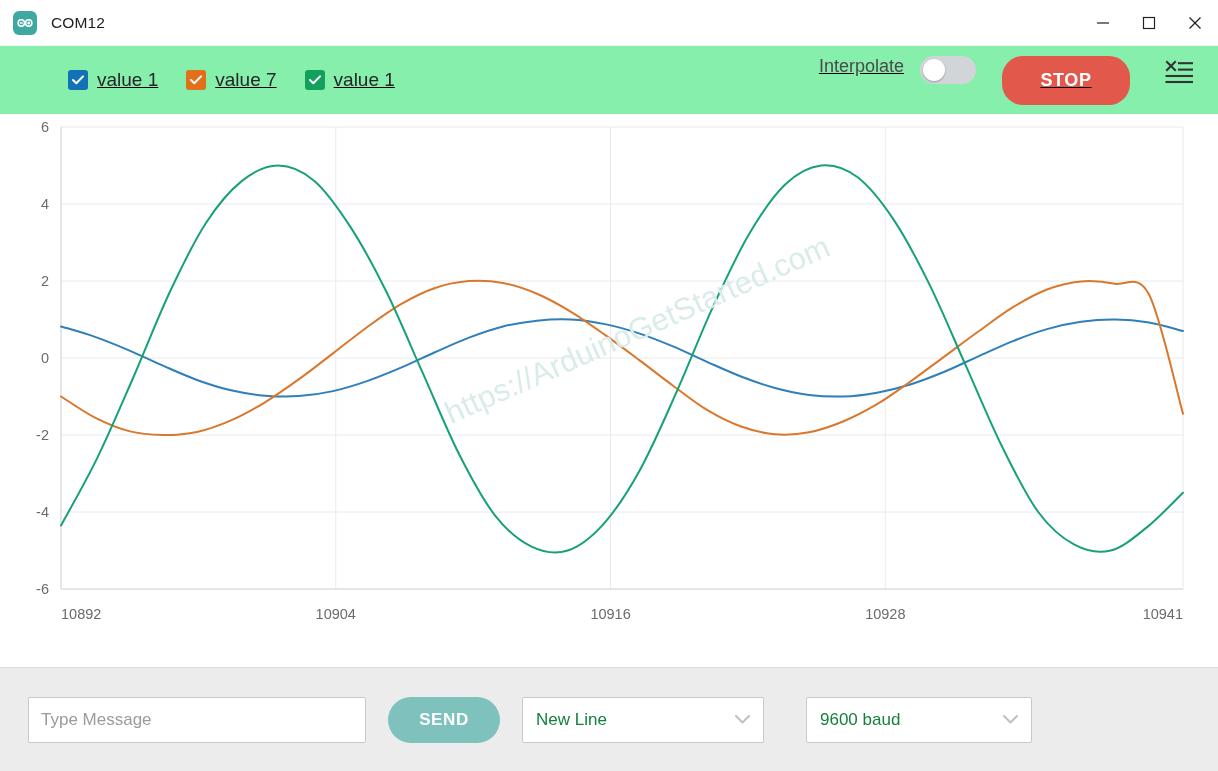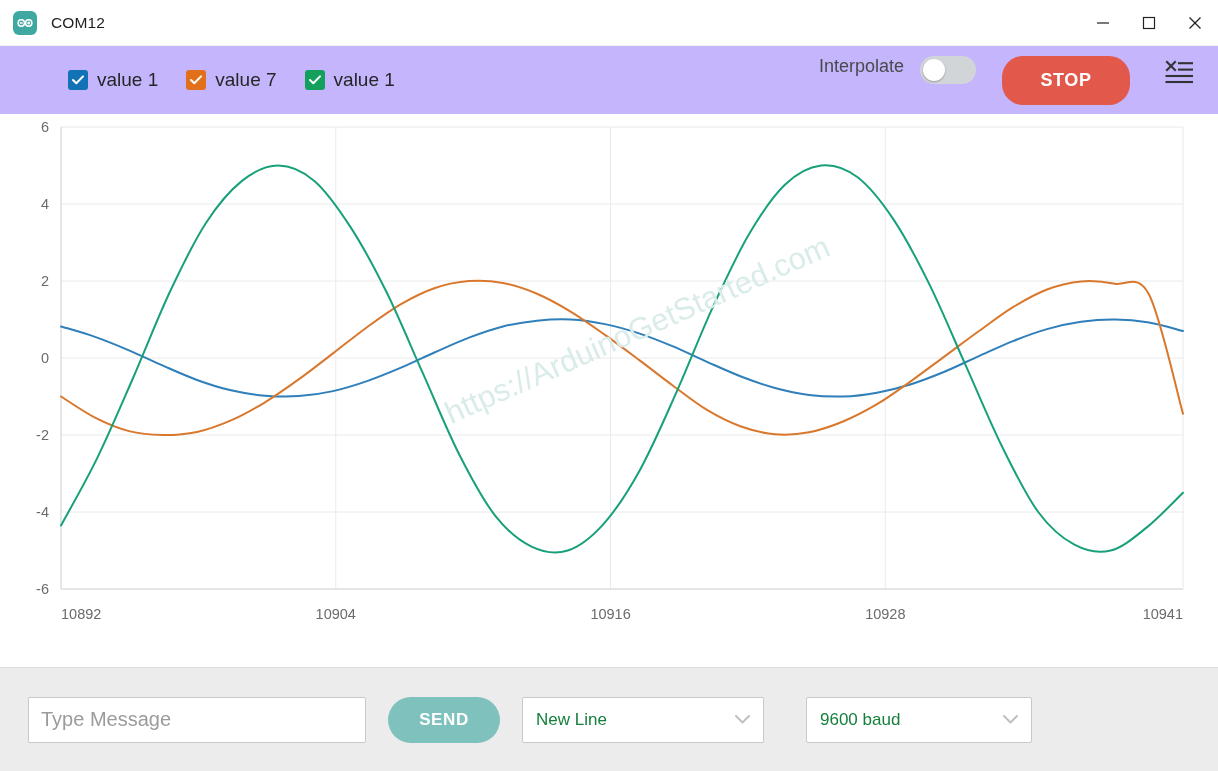--- a/index.html
+++ b/index.html
@@ -43,21 +43,22 @@
     display: flex; align-items: center; justify-content: center;
     cursor: default;
   }
   .win-btn svg { display: block; }
 
   
   .toolbar {
     height: 68px; flex: 0 0 68px;
     display: flex; align-items: center;
     padding: 0 22px 0 68px;
-    background: #c4b5fd;
+    background: #86efac;
+    text-decoration: underline;
   }
   .legend { display: flex; align-items: center; gap: 28px; }
   .legend-item { display: flex; align-items: center; gap: 9px; cursor: pointer; }
   .cbox {
     width: 20px; height: 20px; border-radius: 3px;
     display: flex; align-items: center; justify-content: center;
     flex: 0 0 20px;
   }
   .cbox svg { display:block; }
   .legend-label { font-size: 19px; color: #262626; }
@@ -117,21 +118,21 @@
     border-top: 1px solid #dedede;
     display: flex; align-items: center;
     padding: 0 28px;
     gap: 0;
   }
   .msg-input {
     width: 338px; height: 46px;
     background: #ffffff;
     border: 1px solid #c9c9c9;
     border-radius: 2px;
-    font-size: 20px; color: #2b2b2b;
+    font-size: 17px; color: #2b2b2b;
     padding: 0 12px;
     font-family: "Liberation Sans", sans-serif;
     outline: none;
   }
   .msg-input::placeholder { color: #9b9b9b; }
   .send-btn {
     margin-left: 22px;
     width: 112px; height: 46px;
     border: none; border-radius: 23px;
     background: #7fc2bd; color: #ffffff;

